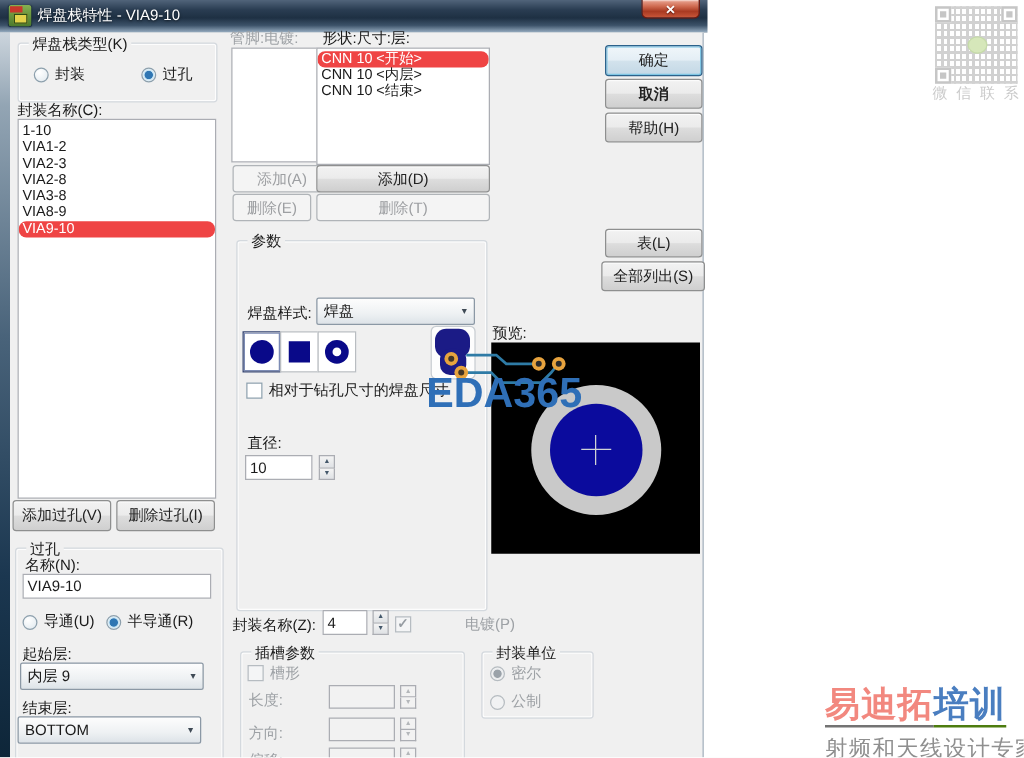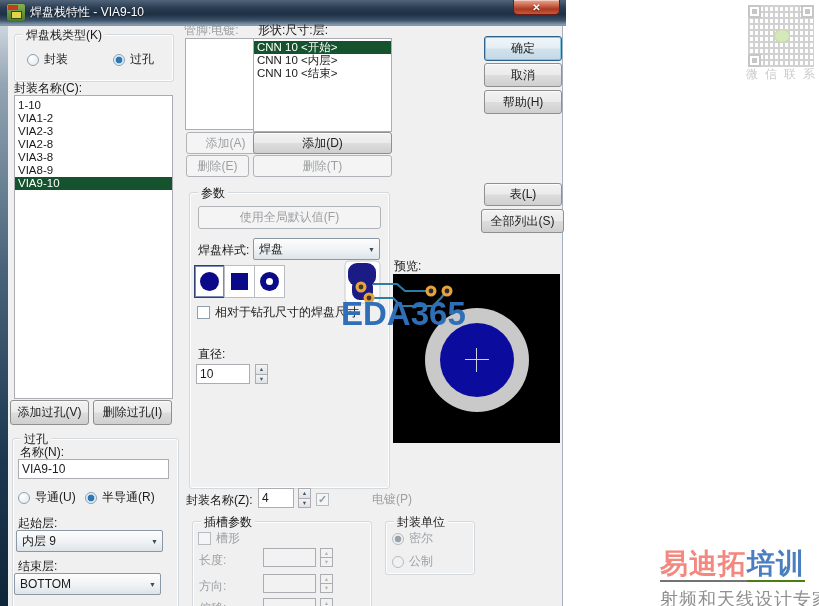--- a/index.html
+++ b/index.html
@@ -32,21 +32,21 @@
   .lbl{white-space:nowrap;}
   .lbl.dis{color:#9da1a5;}
   .btn{display:flex;align-items:center;justify-content:center;border:1px solid #8e8f8f;border-radius:3px;
     background:linear-gradient(180deg,#f2f2f2 0%,#ebebeb 48%,#dddddd 52%,#cfcfcf 100%);
     font-size:12px;color:#222;cursor:pointer;box-shadow:inset 0 1px 0 #fbfbfb;white-space:nowrap;}
   .btn.default{border:1px solid #2c628b;box-shadow:inset 0 0 0 1px #7fc6e4, inset 0 1px 0 #e8f6fc;
     background:linear-gradient(180deg,#f0f6fa 0%,#e4eef5 48%,#d2e2ec 52%,#c3d8e6 100%);}
   .btn.dis{border-color:#b0b4b8;background:#f4f4f4;color:#9d9fa2;box-shadow:none;cursor:default;}
   .listbox{background:#fff;border:1px solid #abadb3;overflow:hidden;}
   .list-item{height:13px;line-height:13px;padding-left:3px;font-size:11.5px;white-space:nowrap;cursor:default;}
-  .list-item.selected{background:#14532d;color:#fff;}
+  .list-item.selected{background:#ef4444;color:#fff;border-radius:6px;}
   .textinput{background:#fff;border:1px solid #abadb3;font-size:12px;padding:2px 3px;box-sizing:border-box;
     display:flex;align-items:center;}
   .combo{border:1px solid #8b98a5;border-radius:2px;background:linear-gradient(180deg,#fdfdfd 0%,#eef1f3 60%,#dde3e8 100%);
     display:flex;align-items:center;justify-content:space-between;padding:0 4px 0 5px;box-sizing:border-box;cursor:pointer;}
   .combo .arrow{font-size:7px;color:#3f4a55;}
   .spinner{display:flex;flex-direction:column;width:13px;}
   .spinner .sp{flex:1;border:1px solid #abadb3;background:linear-gradient(180deg,#f4f4f4,#dfe2e5);
     font-size:5.5px;line-height:8px;text-align:center;color:#44586b;cursor:pointer;}
   .spinner .sp+.sp{border-top:none;}
   .spinner.dis .sp{color:#b4b7ba;background:#f2f2f2;cursor:default;}
@@ -179,23 +179,20 @@
   <div class="abs btn" style="left:253px;top:132px;width:137px;height:20px;">
     <span>添加(D)</span>
   </div>
   <div class="abs btn dis" style="left:253px;top:155px;width:137px;height:20px;">
     <span>删除(T)</span>
   </div>
 
   <div class="abs groupbox" style="left:189px;top:192px;width:199px;height:295px;">
     <span class="group-label">参数</span>
   </div>
-  <div class="abs btn dis" style="left:198px;top:206px;width:181px;height:21px;">
-    <span>使用全局默认值(F)</span>
-  </div>
   <div class="abs lbl" style="left:198px;top:242px;">焊盘样式:</div>
   <div class="abs combo" style="left:253px;top:238px;width:127px;height:22px;">
     <span>焊盘</span>
     <span class="arrow">▼</span>
   </div>
 
   <div class="abs shape-btn selected" style="left:194px;top:265px;">
     <span class="icon-circle"></span>
   </div>
   <div class="abs shape-btn" style="left:224px;top:265px;">
@@ -273,21 +270,21 @@
     <span class="lbl dis">密尔</span>
   </div>
   <div class="ctl-row abs" style="left:392px;top:553px;">
     <span class="radio dis"></span>
     <span class="lbl dis">公制</span>
   </div>
 
   <div class="abs btn default" style="left:484px;top:36px;width:76px;height:23px;">
     <span>确定</span>
   </div>
-  <div class="abs btn" style="left:484px;top:63px;width:76px;height:22px;">
+  <div class="abs btn" style="left:484px;top:63px;width:76px;height:22px;font-weight:bold;">
     <span>取消</span>
   </div>
   <div class="abs btn" style="left:484px;top:90px;width:76px;height:22px;">
     <span>帮助(H)</span>
   </div>
   <div class="abs btn" style="left:484px;top:183px;width:76px;height:21px;">
     <span>表(L)</span>
   </div>
   <div class="abs btn" style="left:481px;top:209px;width:81px;height:22px;">
     <span>全部列出(S)</span>

